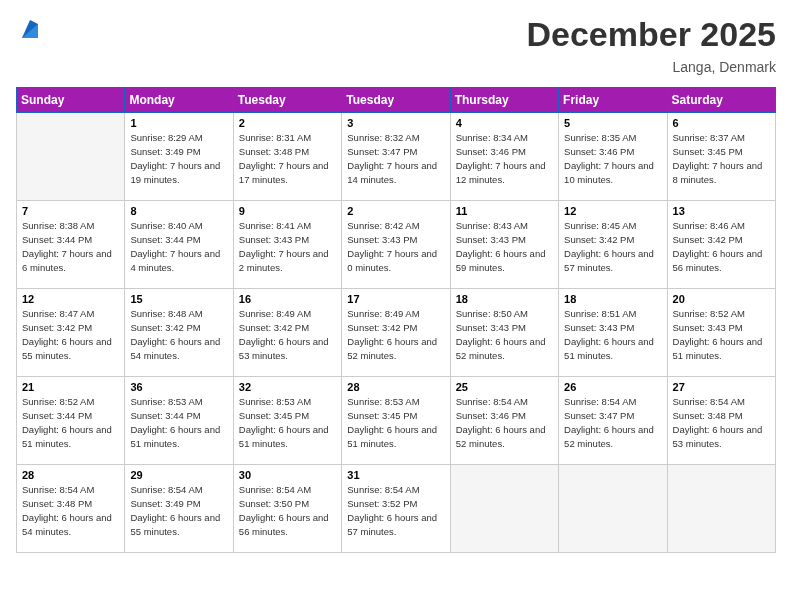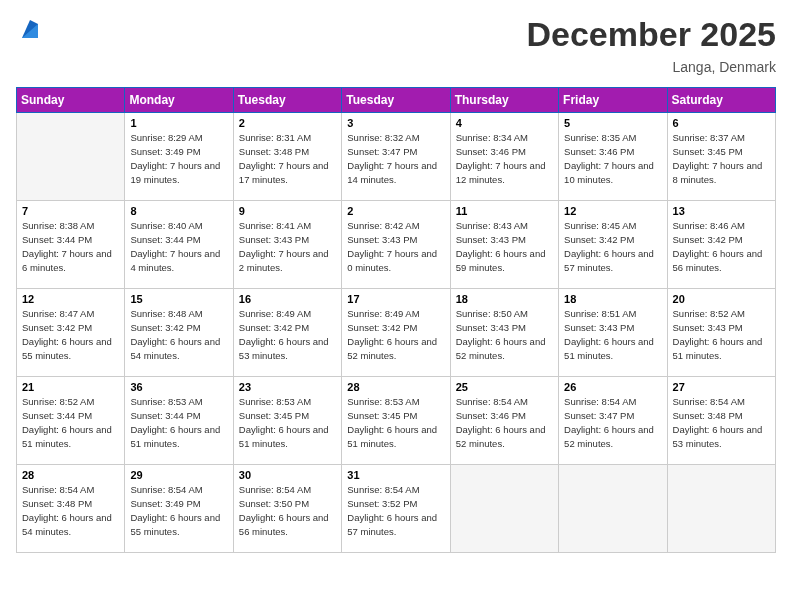--- a/index.html
+++ b/index.html
@@ -203,21 +203,21 @@
       <tr>
         <td>
           <span class="day-num">21</span>
           <div class="day-detail">Sunrise: 8:52 AM<br>Sunset: 3:44 PM<br>Daylight: 6 hours and 51 minutes.</div>
         </td>
         <td>
           <span class="day-num">36</span>
           <div class="day-detail">Sunrise: 8:53 AM<br>Sunset: 3:44 PM<br>Daylight: 6 hours and 51 minutes.</div>
         </td>
         <td>
-          <span class="day-num">23</span>
+          <span class="day-num">32</span>
           <div class="day-detail">Sunrise: 8:53 AM<br>Sunset: 3:45 PM<br>Daylight: 6 hours and 51 minutes.</div>
         </td>
         <td>
           <span class="day-num">28</span>
           <div class="day-detail">Sunrise: 8:53 AM<br>Sunset: 3:45 PM<br>Daylight: 6 hours and 51 minutes.</div>
         </td>
         <td>
           <span class="day-num">25</span>
           <div class="day-detail">Sunrise: 8:54 AM<br>Sunset: 3:46 PM<br>Daylight: 6 hours and 52 minutes.</div>
         </td>

